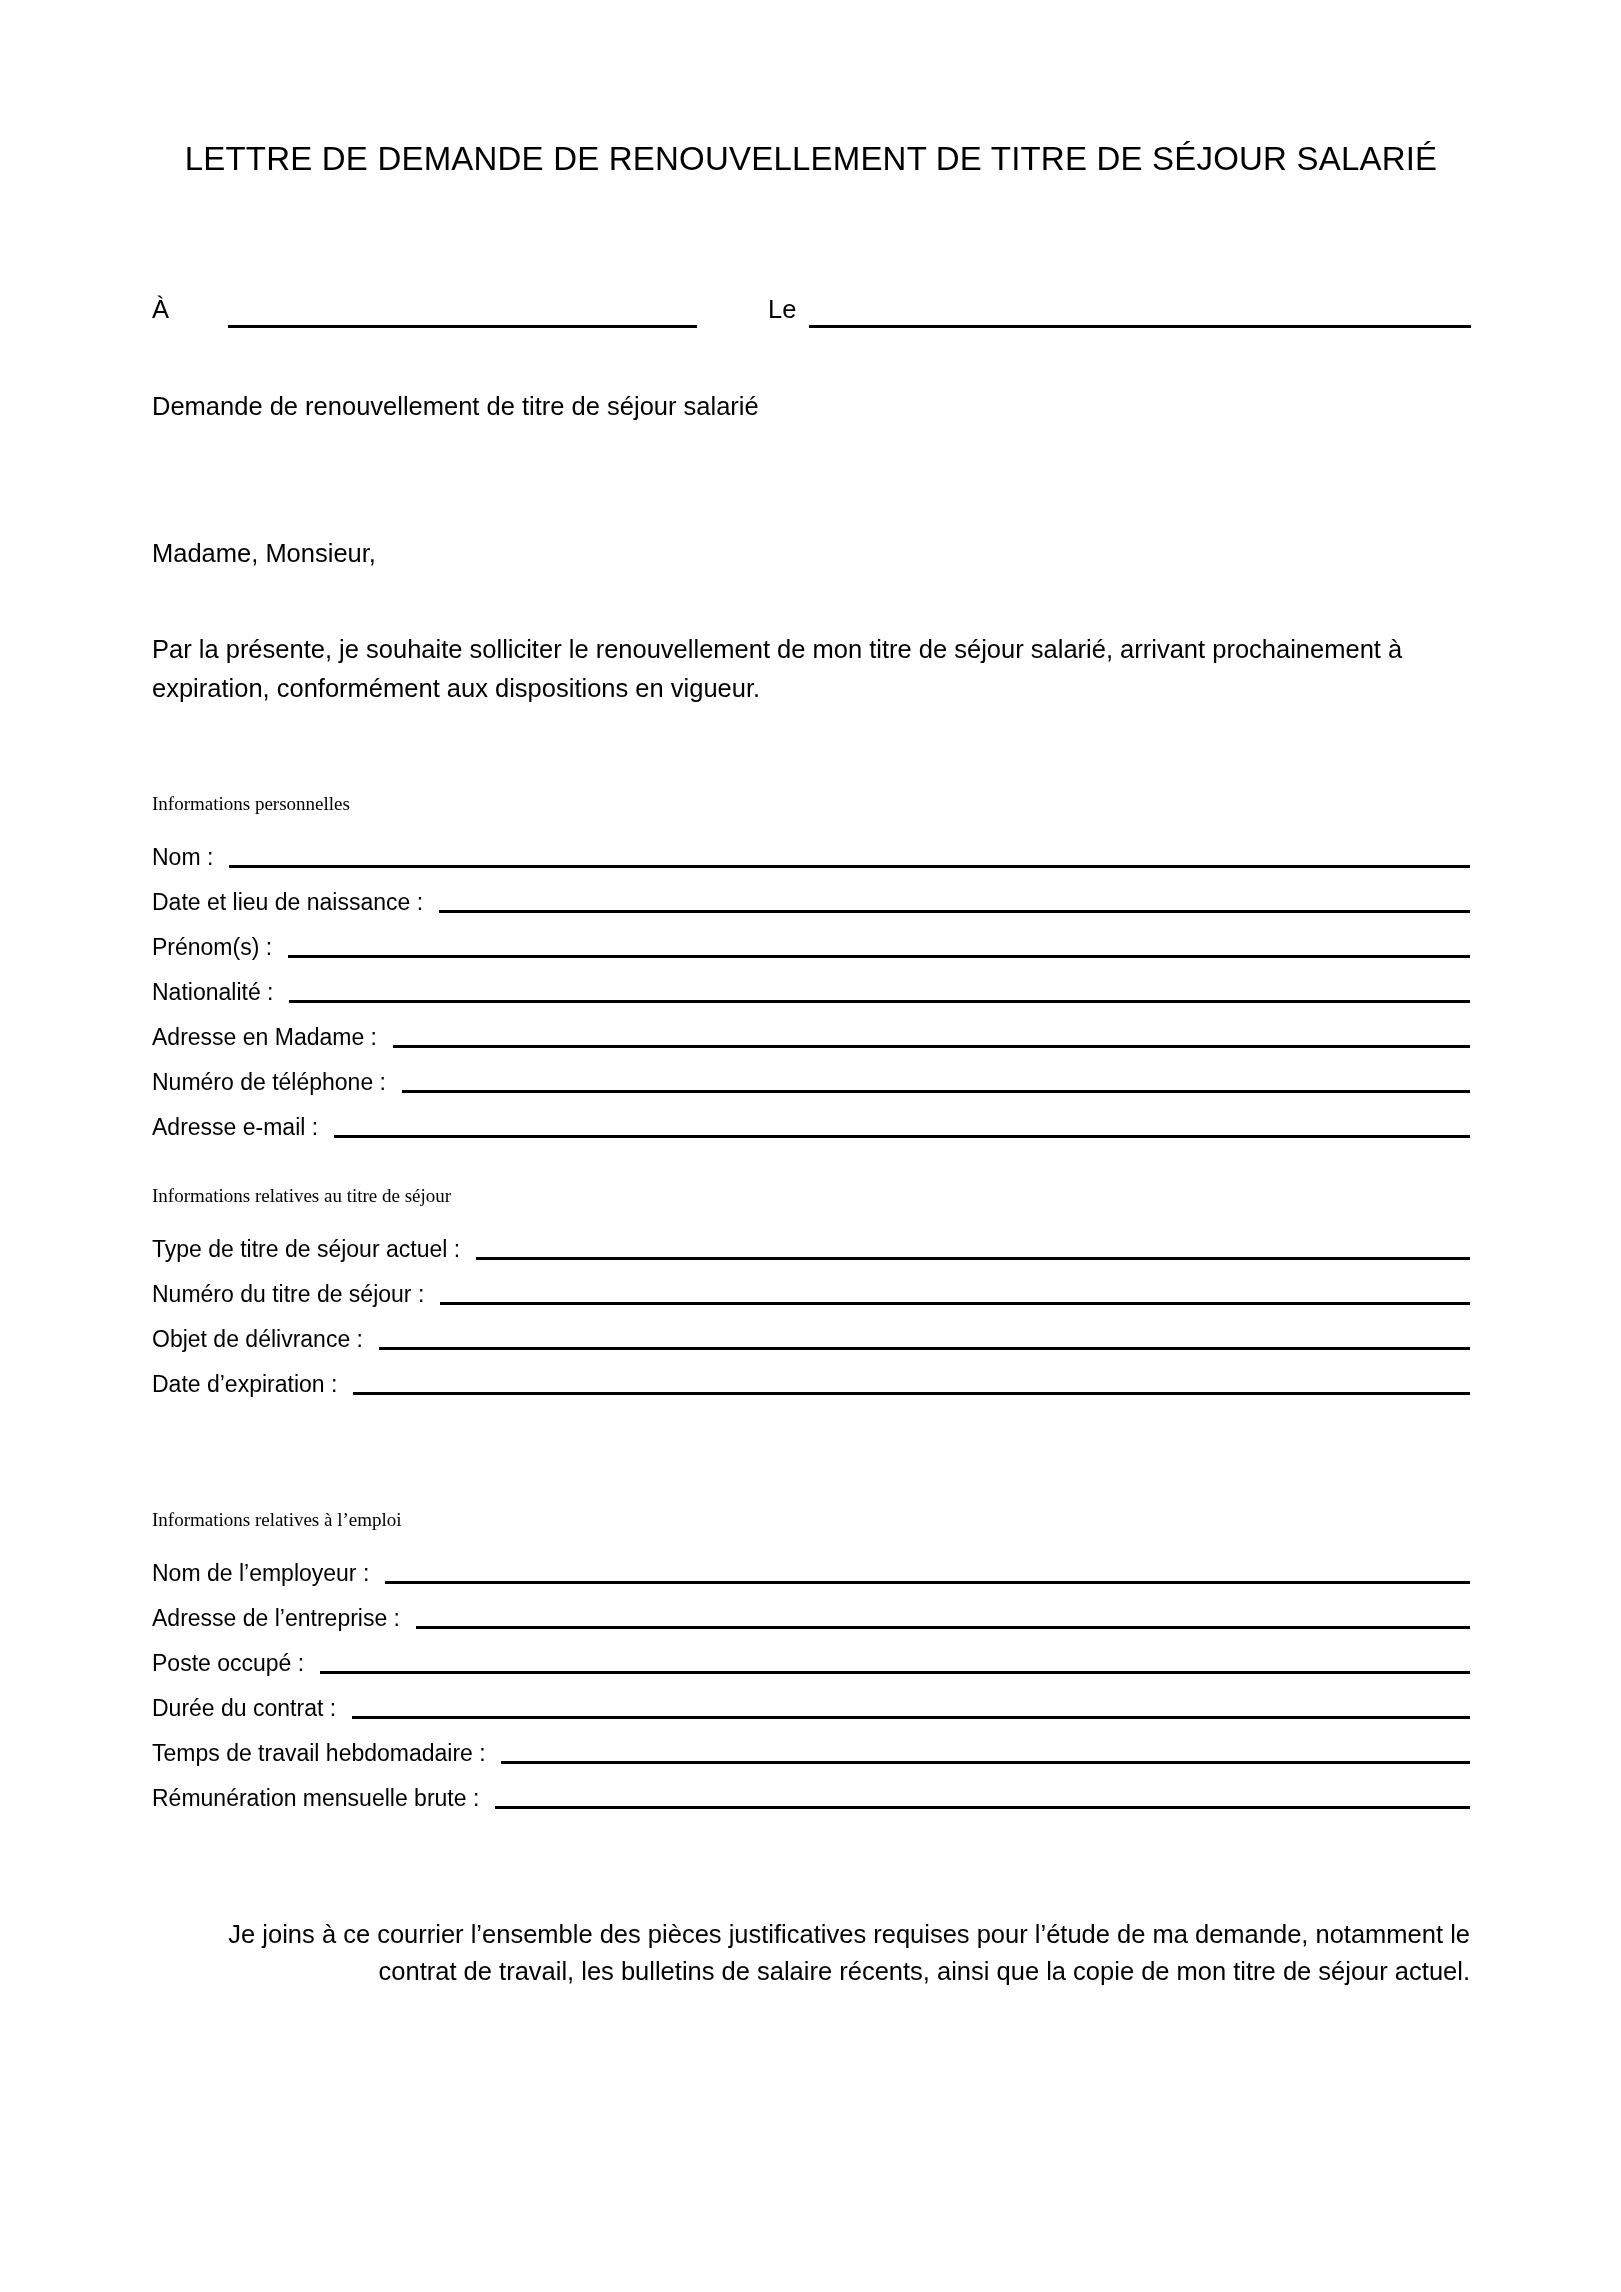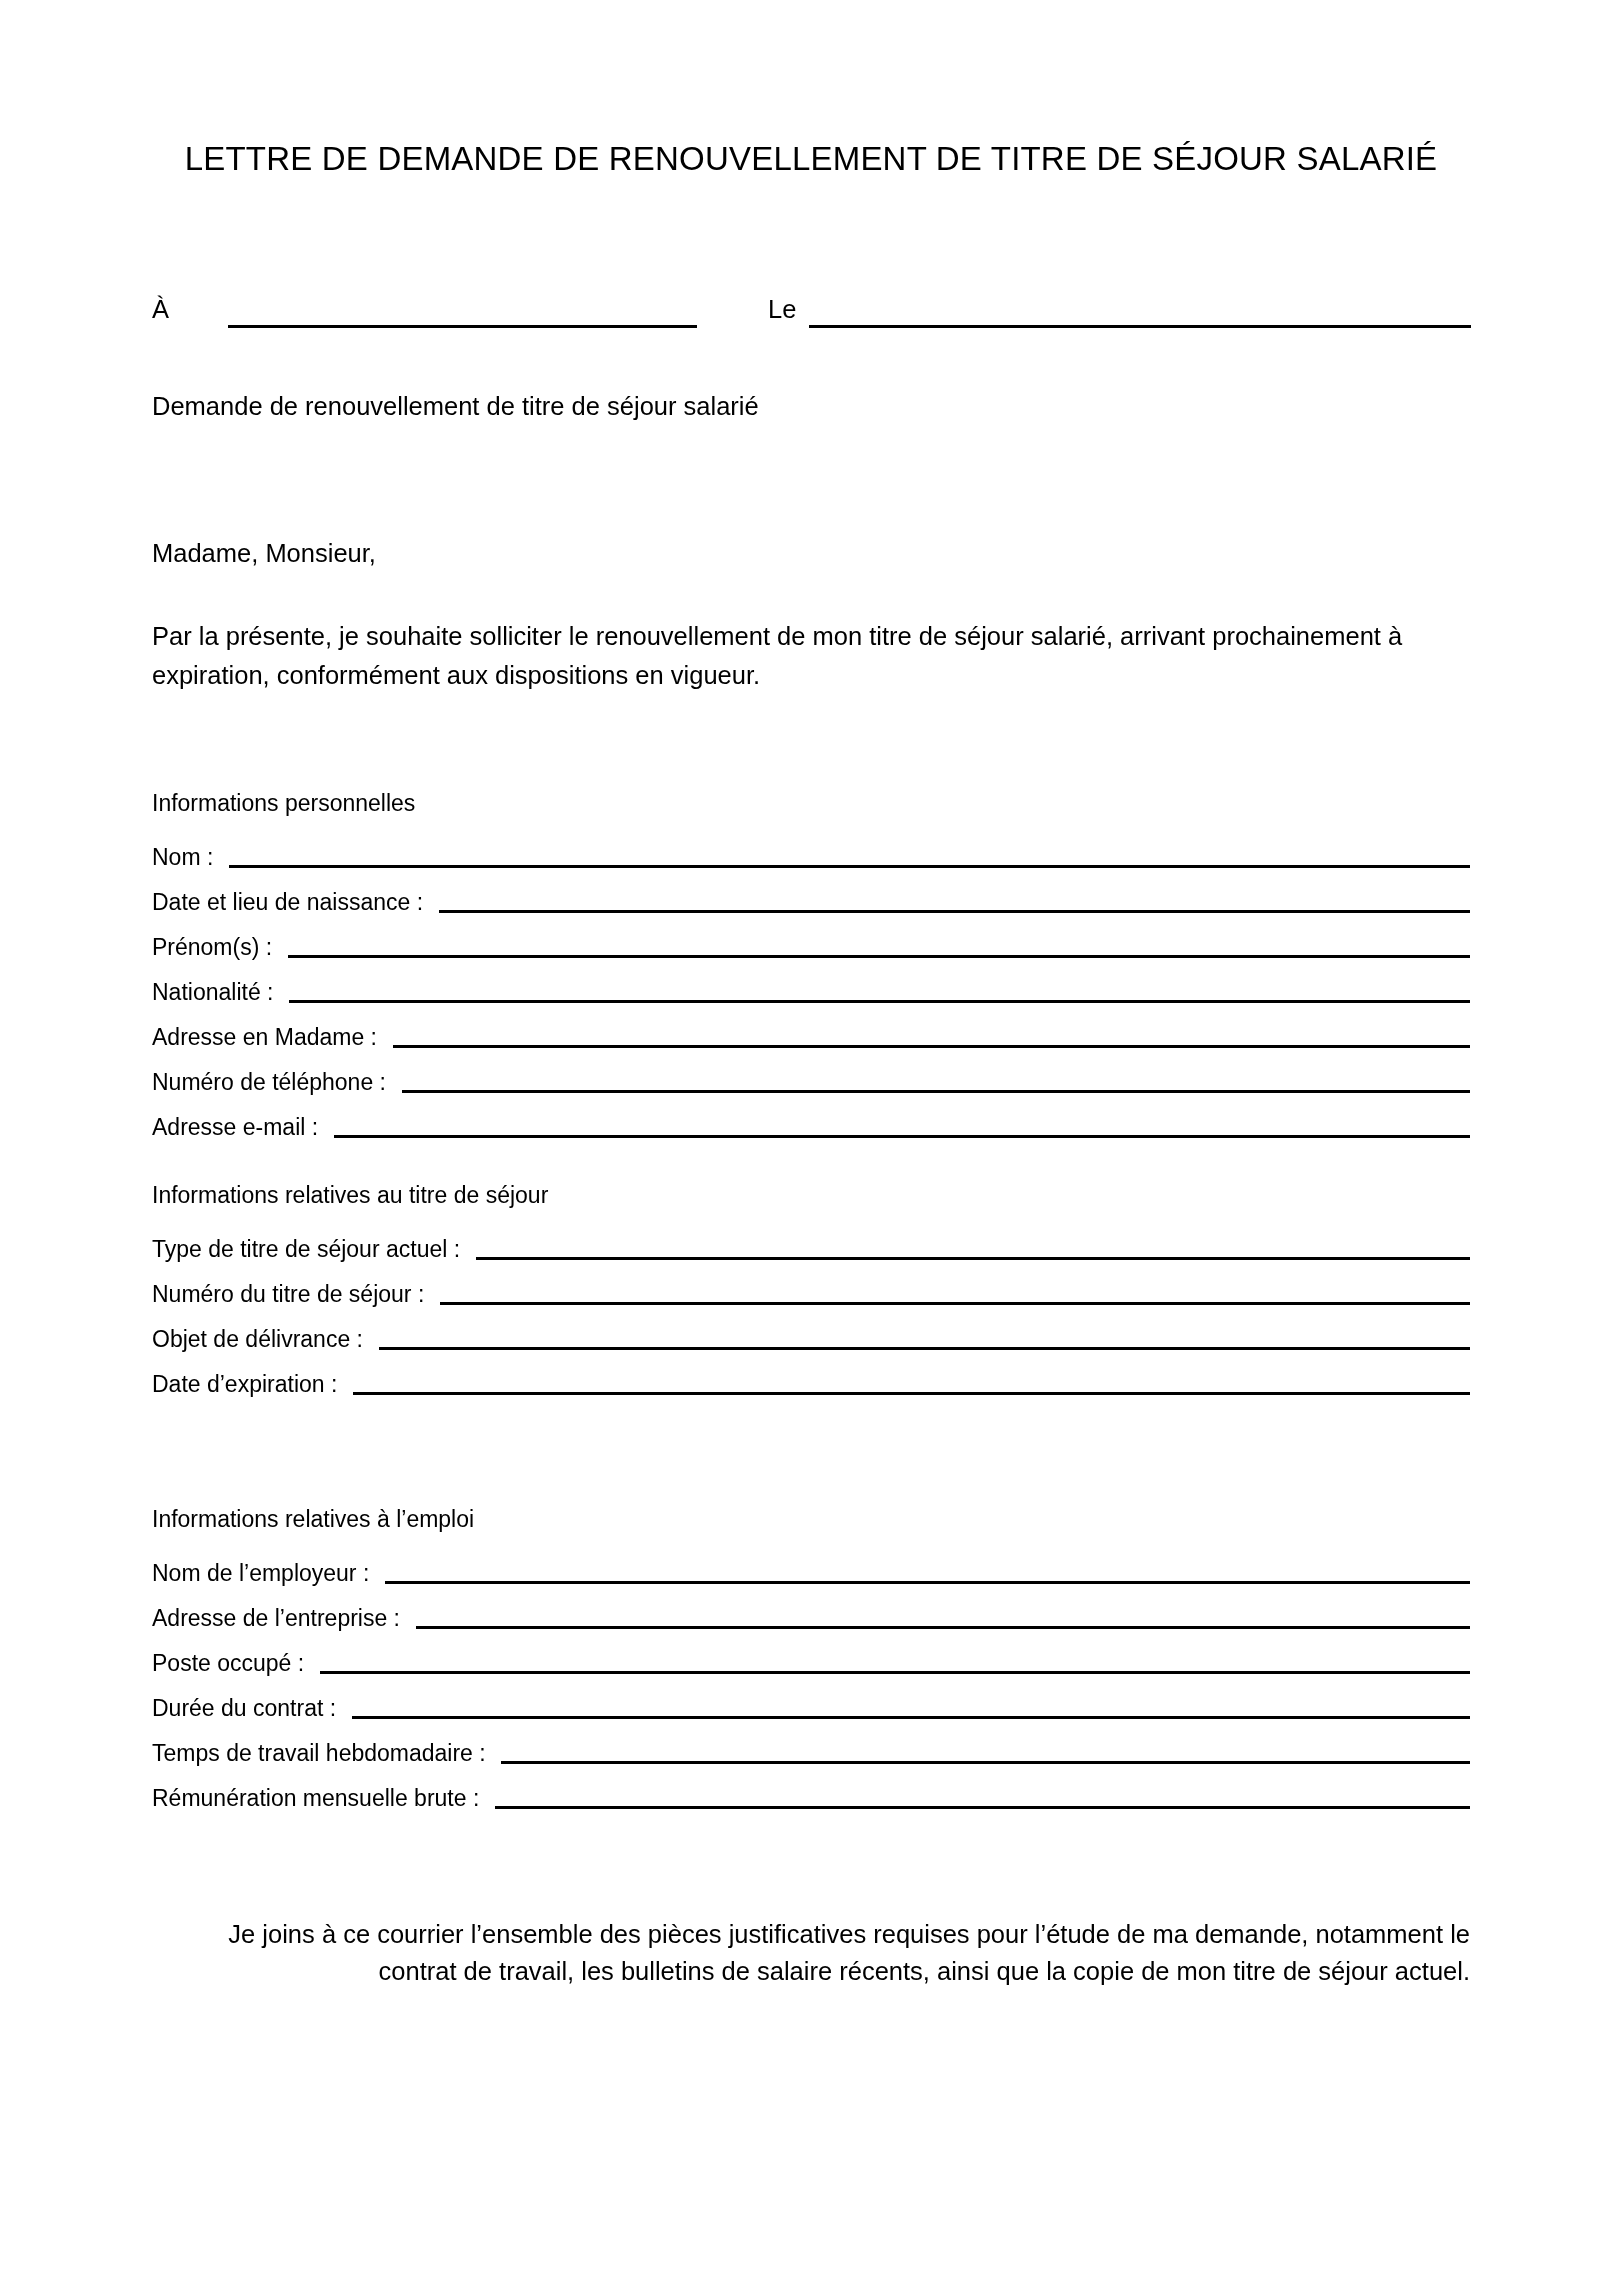--- a/index.html
+++ b/index.html
@@ -66,23 +66,24 @@
     width: 1318px;
   }
   .para {
     font-size: 25.5px;
     line-height: 39px;
     font-weight: 400;
   }
   .para-tight { line-height: 37px; }
 
   .section-head {
-    font-size: 23px;
+    font-size: 19px;
     line-height: 39px;
     margin-bottom: 5.9px;
+    font-family: Liberation Serif, serif;
   }
 
   
   .field {
     display: flex;
     align-items: flex-end;
     height: 45px;
   }
   .field .f-label {
     font-size: 23px;
@@ -111,21 +112,21 @@
     <span class="lbl lbl-le">Le</span>
     <span class="rule rule-le"></span>
   </div>
 
   <div class="block" style="top:387px;">
     <div class="para">Demande de renouvellement de titre de séjour salarié</div>
   </div>
 
   <div class="block para" style="top:534px;">Madame, Monsieur,</div>
 
-  <div class="block para" style="top:617px;">Par la présente, je souhaite solliciter le renouvellement de mon titre de séjour salarié, arrivant prochainement à expiration, conformément aux dispositions en vigueur.</div>
+  <div class="block para" style="top:630px;">Par la présente, je souhaite solliciter le renouvellement de mon titre de séjour salarié, arrivant prochainement à expiration, conformément aux dispositions en vigueur.</div>
 
   <div class="block" style="top:784px;">
     <div class="section-head">Informations personnelles</div>
 
     <div class="field">
       <span class="f-label">Nom :</span>
       <span class="f-rule"></span>
     </div>
     <div class="field">
       <span class="f-label">Date et lieu de naissance :</span>

